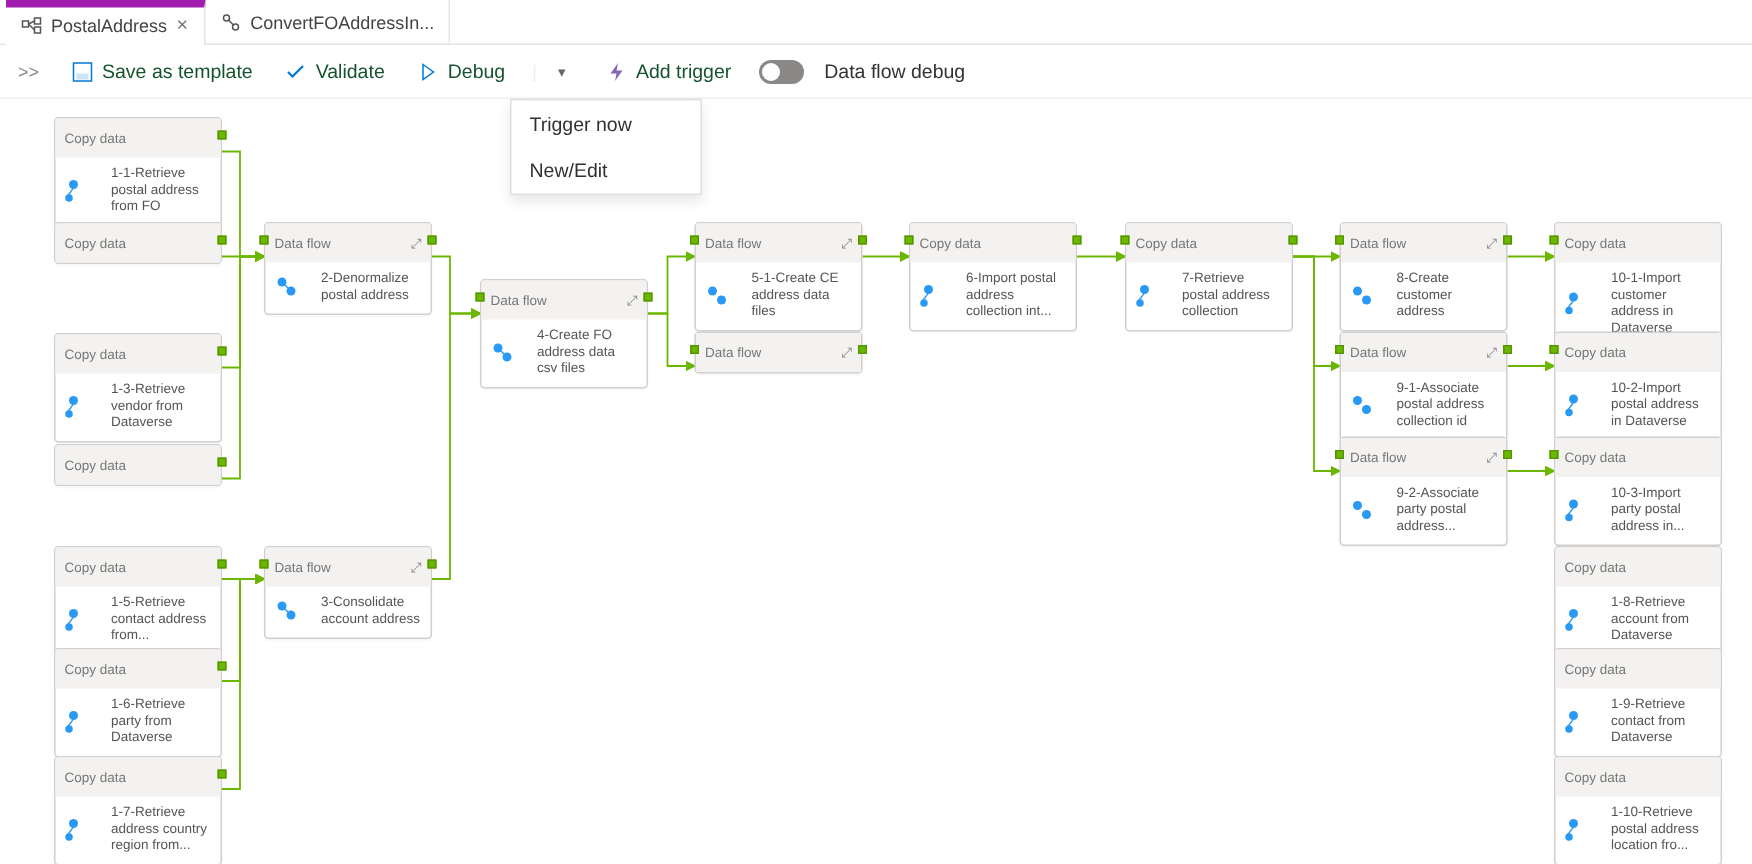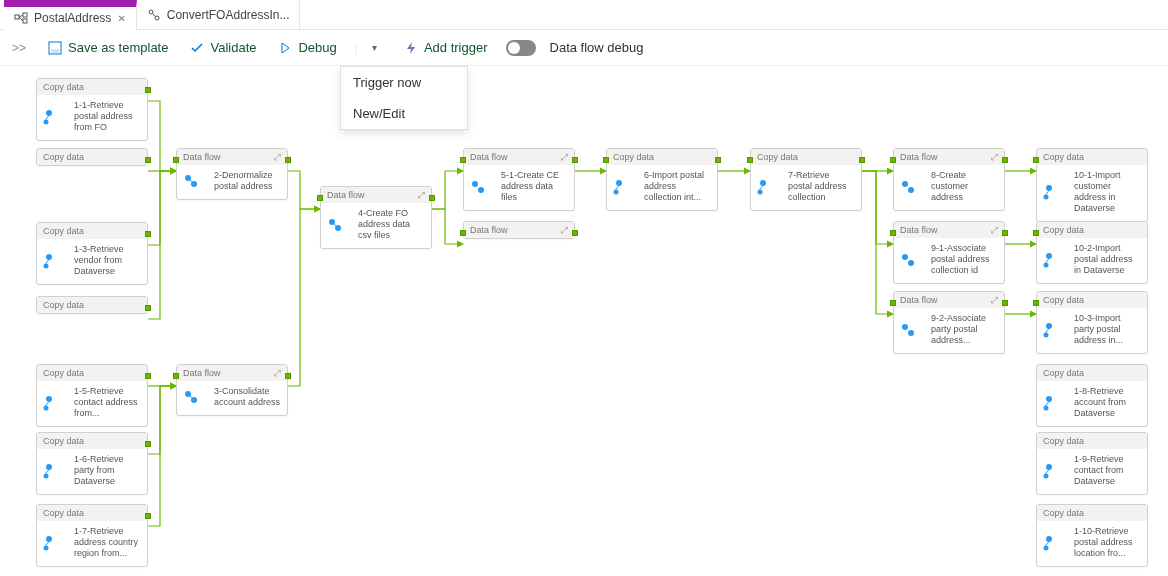--- a/index.html
+++ b/index.html
@@ -26,21 +26,21 @@
     align-items: center;
     gap: 6px;
     padding: 4px 10px;
     border-right: 1px solid #e5e5e5;
     height: 30px;
     color: #444;
     cursor: pointer;
   }
   .tab.active {
     background: #ffffff;
-    border-top: 7px solid #a21caf;
+    border-top: 5px solid #a21caf;
     font-weight: 500;
   }
   .tab .icon { width: 14px; height: 14px; display: inline-flex; align-items: center; justify-content: center; color: #555; }
   .tab .close { font-size: 10px; color: #777; }
   .toolbar {
     display: flex;
     align-items: center;
     height: 36px;
     gap: 14px;
     padding-left: 8px;
@@ -101,21 +101,21 @@
   }
   .node {
     position: absolute;
     width: 112px;
     border: 1px solid #d2d0ce;
     border-radius: 3px;
     background: #fff;
     box-shadow: 0 1px 2px rgba(0,0,0,.04);
   }
   .node .head {
-    height: 16px;
+    height: 26px;
     background: #f3f2f1;
     font-size: 9px;
     color: #777;
     padding: 2px 6px;
     display: flex;
     justify-content: space-between;
     align-items: center;
   }
   .node .head .pop {
     font-size: 9px;

